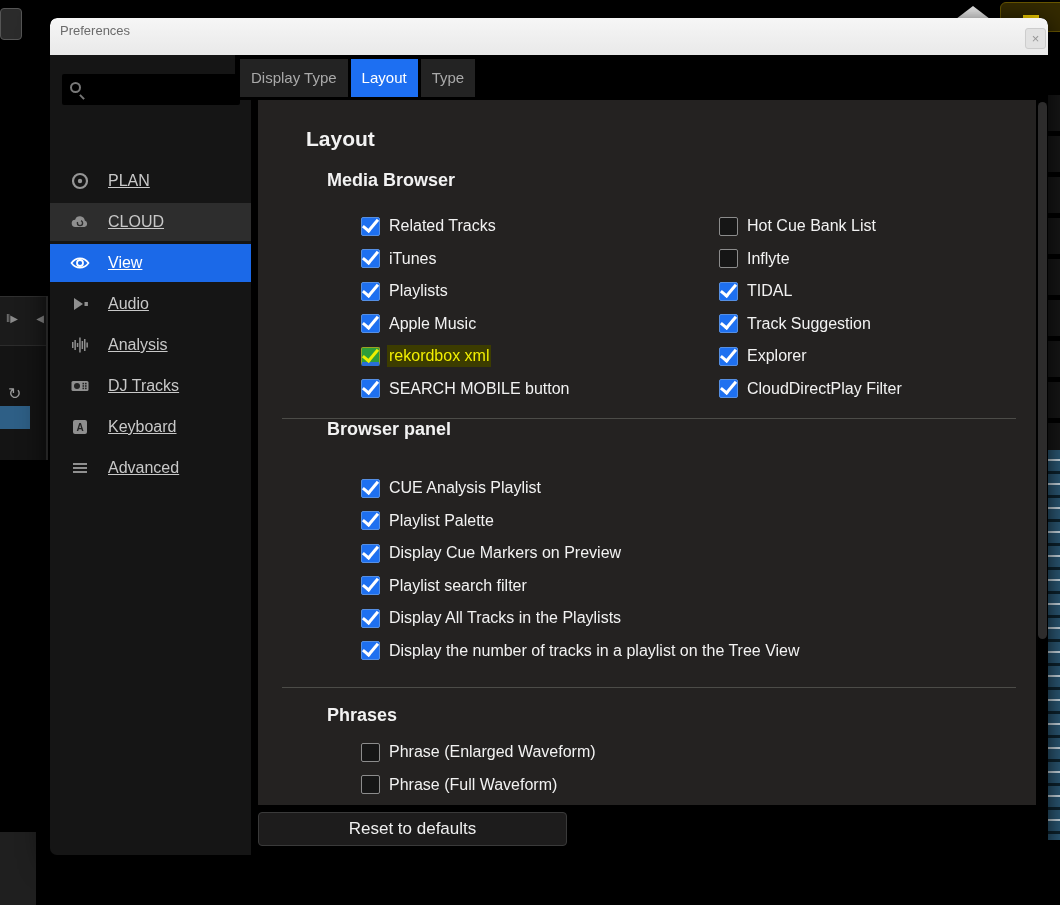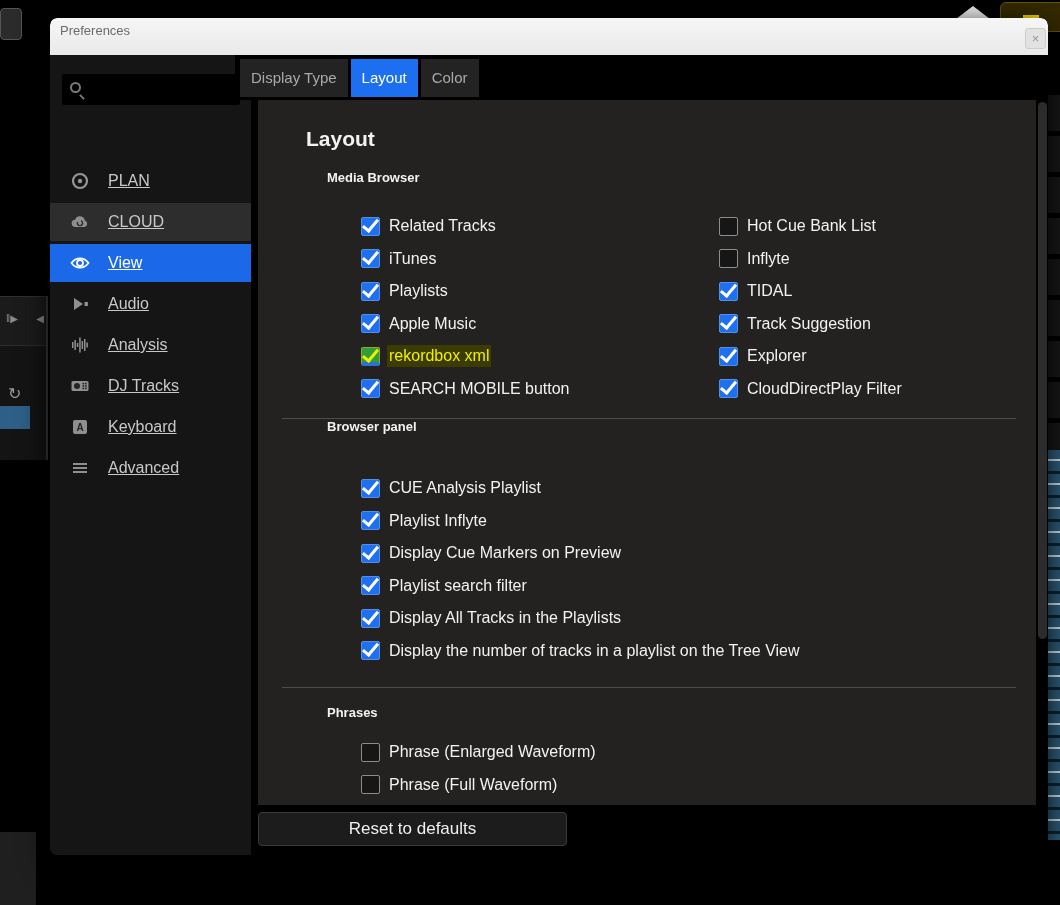--- a/index.html
+++ b/index.html
@@ -42,21 +42,21 @@
   .nav-item.selected{background:#1b69e8;color:#fff;}
 
   
   .tabstrip{position:absolute;left:185px;top:37px;width:797px;height:45px;background:#000;display:flex;align-items:center;gap:3px;padding-left:5px;}
   .tab{height:38px;line-height:38px;padding:0 11px;font-size:15px;background:#232323;color:#a9a9a9;}
   .tab.active{background:#1d6ff2;color:#fff;}
 
   
   .content{position:absolute;left:208px;top:82px;width:778px;height:705px;background:#242221;color:#f2f2f2;}
   .h-layout{position:absolute;left:48px;top:27px;font-size:21px;font-weight:bold;}
-  .h-section{position:absolute;font-size:13px;font-weight:bold;left:69px;text-align:center;}
+  .h-section{position:absolute;font-size:18px;font-weight:bold;left:69px;text-align:center;}
   .rows{position:absolute;}
   .row{height:32.5px;display:flex;align-items:center;}
   .cb{width:19px;height:19px;border-radius:2px;position:relative;flex:none;}
   .cb.checked{background:#1e70f0;border:1px solid #568fe2;}
   .cb.checked::after{content:'';position:absolute;left:4px;top:-2px;width:6px;height:13px;border-right:3px solid #fff;border-bottom:3px solid #fff;transform:rotate(40deg);}
   .cb.unchecked{background:#161616;border:1px solid #8c8c8c;}
   .cb.hl{background:#2f9e3a;border:1px solid #9aa520;border-bottom:4px solid #2b6fd8;}
   .cb.hl::after{border-color:#eef000;}
   .lbl{margin-left:9px;font-size:16px;color:#f2f2f2;white-space:nowrap;}
   .lbl.hl{color:#f2ef00;background:#3c3c00;box-shadow:0 0 0 2px #3c3c00;}
@@ -208,21 +208,21 @@
           </span>
           <span class="nlbl">Advanced</span>
         </div>
 
       </div>
     </div>
 
     <div class="tabstrip">
       <div class="tab">Display Type</div>
       <div class="tab active">Layout</div>
-      <div class="tab">Color</div>
+      <div class="tab">Type</div>
     </div>
 
     <div class="content">
       <div class="h-layout">Layout</div>
       <div class="h-section" style="top:70px;">Media Browser</div>
 
       <div class="rows col-left">
         <div class="row">
           <span class="cb checked"></span>
           <span class="lbl">Related Tracks</span>
@@ -279,21 +279,21 @@
       <div class="divider" style="top:318px;"></div>
       <div class="h-section" style="top:319px;">Browser panel</div>
 
       <div class="rows bp-rows">
         <div class="row">
           <span class="cb checked"></span>
           <span class="lbl">CUE Analysis Playlist</span>
         </div>
         <div class="row">
           <span class="cb checked"></span>
-          <span class="lbl">Playlist Inflyte</span>
+          <span class="lbl">Playlist Palette</span>
         </div>
         <div class="row">
           <span class="cb checked"></span>
           <span class="lbl">Display Cue Markers on Preview</span>
         </div>
         <div class="row">
           <span class="cb checked"></span>
           <span class="lbl">Playlist search filter</span>
         </div>
         <div class="row">

